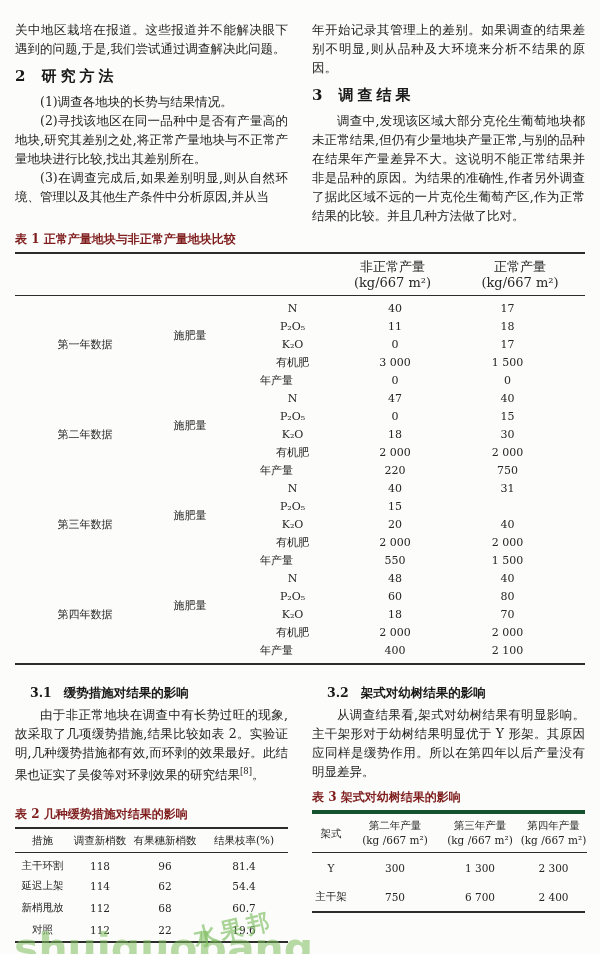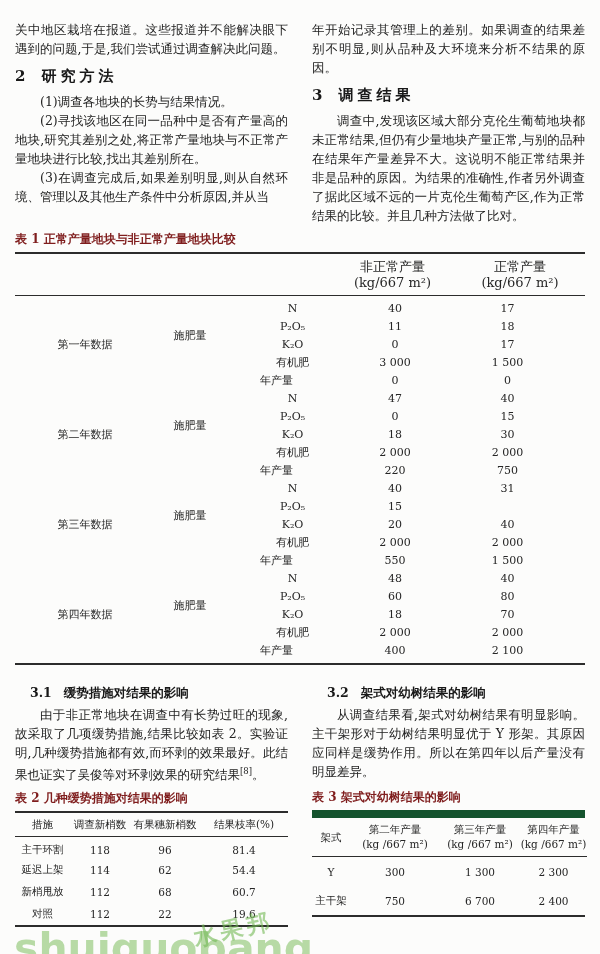--- a/index.html
+++ b/index.html
@@ -49,21 +49,21 @@
 
   
   .t2-grid { display:grid; grid-template-columns:55px 60px 70px 88px; font-size:10.5px; color:#262626;
     border-top:2px solid #2c2c2c; border-bottom:2px solid #2c2c2c; }
   .t2-grid .hcell { padding:5px 0 4px 0; border-bottom:1px solid #2c2c2c; font-weight:400;text-align:right; }
   .t2-grid div { display:flex; align-items:center; justify-content:center; text-align:center; }
   .t2-grid .rcell { height:22px; }
   .t2-grid .r0 { padding-top:3px; }
 
   .t3-grid { display:grid; grid-template-columns:38px 90px 80px 67px; font-size:10.5px; color:#262626;
-    border-top:8px solid #14532d; border-bottom:2px solid #2c2c2c; }
+    border-top:4px solid #14532d; border-bottom:2px solid #2c2c2c; }
   .t3-grid .hcell { padding:4px 0 4px 0; border-bottom:1px solid #2c2c2c; line-height:15px; }
   .t3-grid div { display:flex; flex-direction:column; align-items:center; justify-content:center; text-align:center; }
   .t3-grid .rcell { height:29px; flex-direction:row; }
 
   
   .watermark { position:absolute; left:0; top:0; width:600px; height:954px; pointer-events:none; z-index:5;margin-top:32px; }
   .wm-main { position:absolute; left:14px; top:892px; font-size:41px; font-weight:700; letter-spacing:0;
     color:rgba(125,190,95,0.55); font-family:"DejaVu Sans","Liberation Sans",sans-serif; }
   .wm-tld { position:absolute; left:173px; top:916px; font-size:25px; font-weight:700;
     color:rgba(125,190,95,0.55); font-family:"DejaVu Sans","Liberation Sans",sans-serif; }
@@ -195,21 +195,21 @@
   </div>
 
   <div class="cols" style="margin-top:10px">
     <div class="col">
       <div class="subsec">
         <span class="ssnum">3.1</span>
         <span>缓势措施对结果的影响</span>
       </div>
       <p class="indent"><span>由于非正常地块在调查中有长势过旺的现象,故采取了几项缓势措施,结果比较如表 2。实验证明,几种缓势措施都有效,而环剥的效果最好。此结果也证实了吴俊等对环剥效果的研究结果</span><sup>[8]</sup><span>。</span></p>
 
-      <div style="margin-top:6px">
+      <div style="margin-top:22px">
         <div class="t-title">表 2  几种缓势措施对结果的影响</div>
         <div class="t2-grid">
           <div class="hcell">措施</div>
           <div class="hcell">调查新梢数</div>
           <div class="hcell">有果穗新梢数</div>
           <div class="hcell">结果枝率(%)</div>
 
           <div class="rcell r0">主干环割</div>
           <div class="rcell r0">118</div>
           <div class="rcell r0">96</div>

